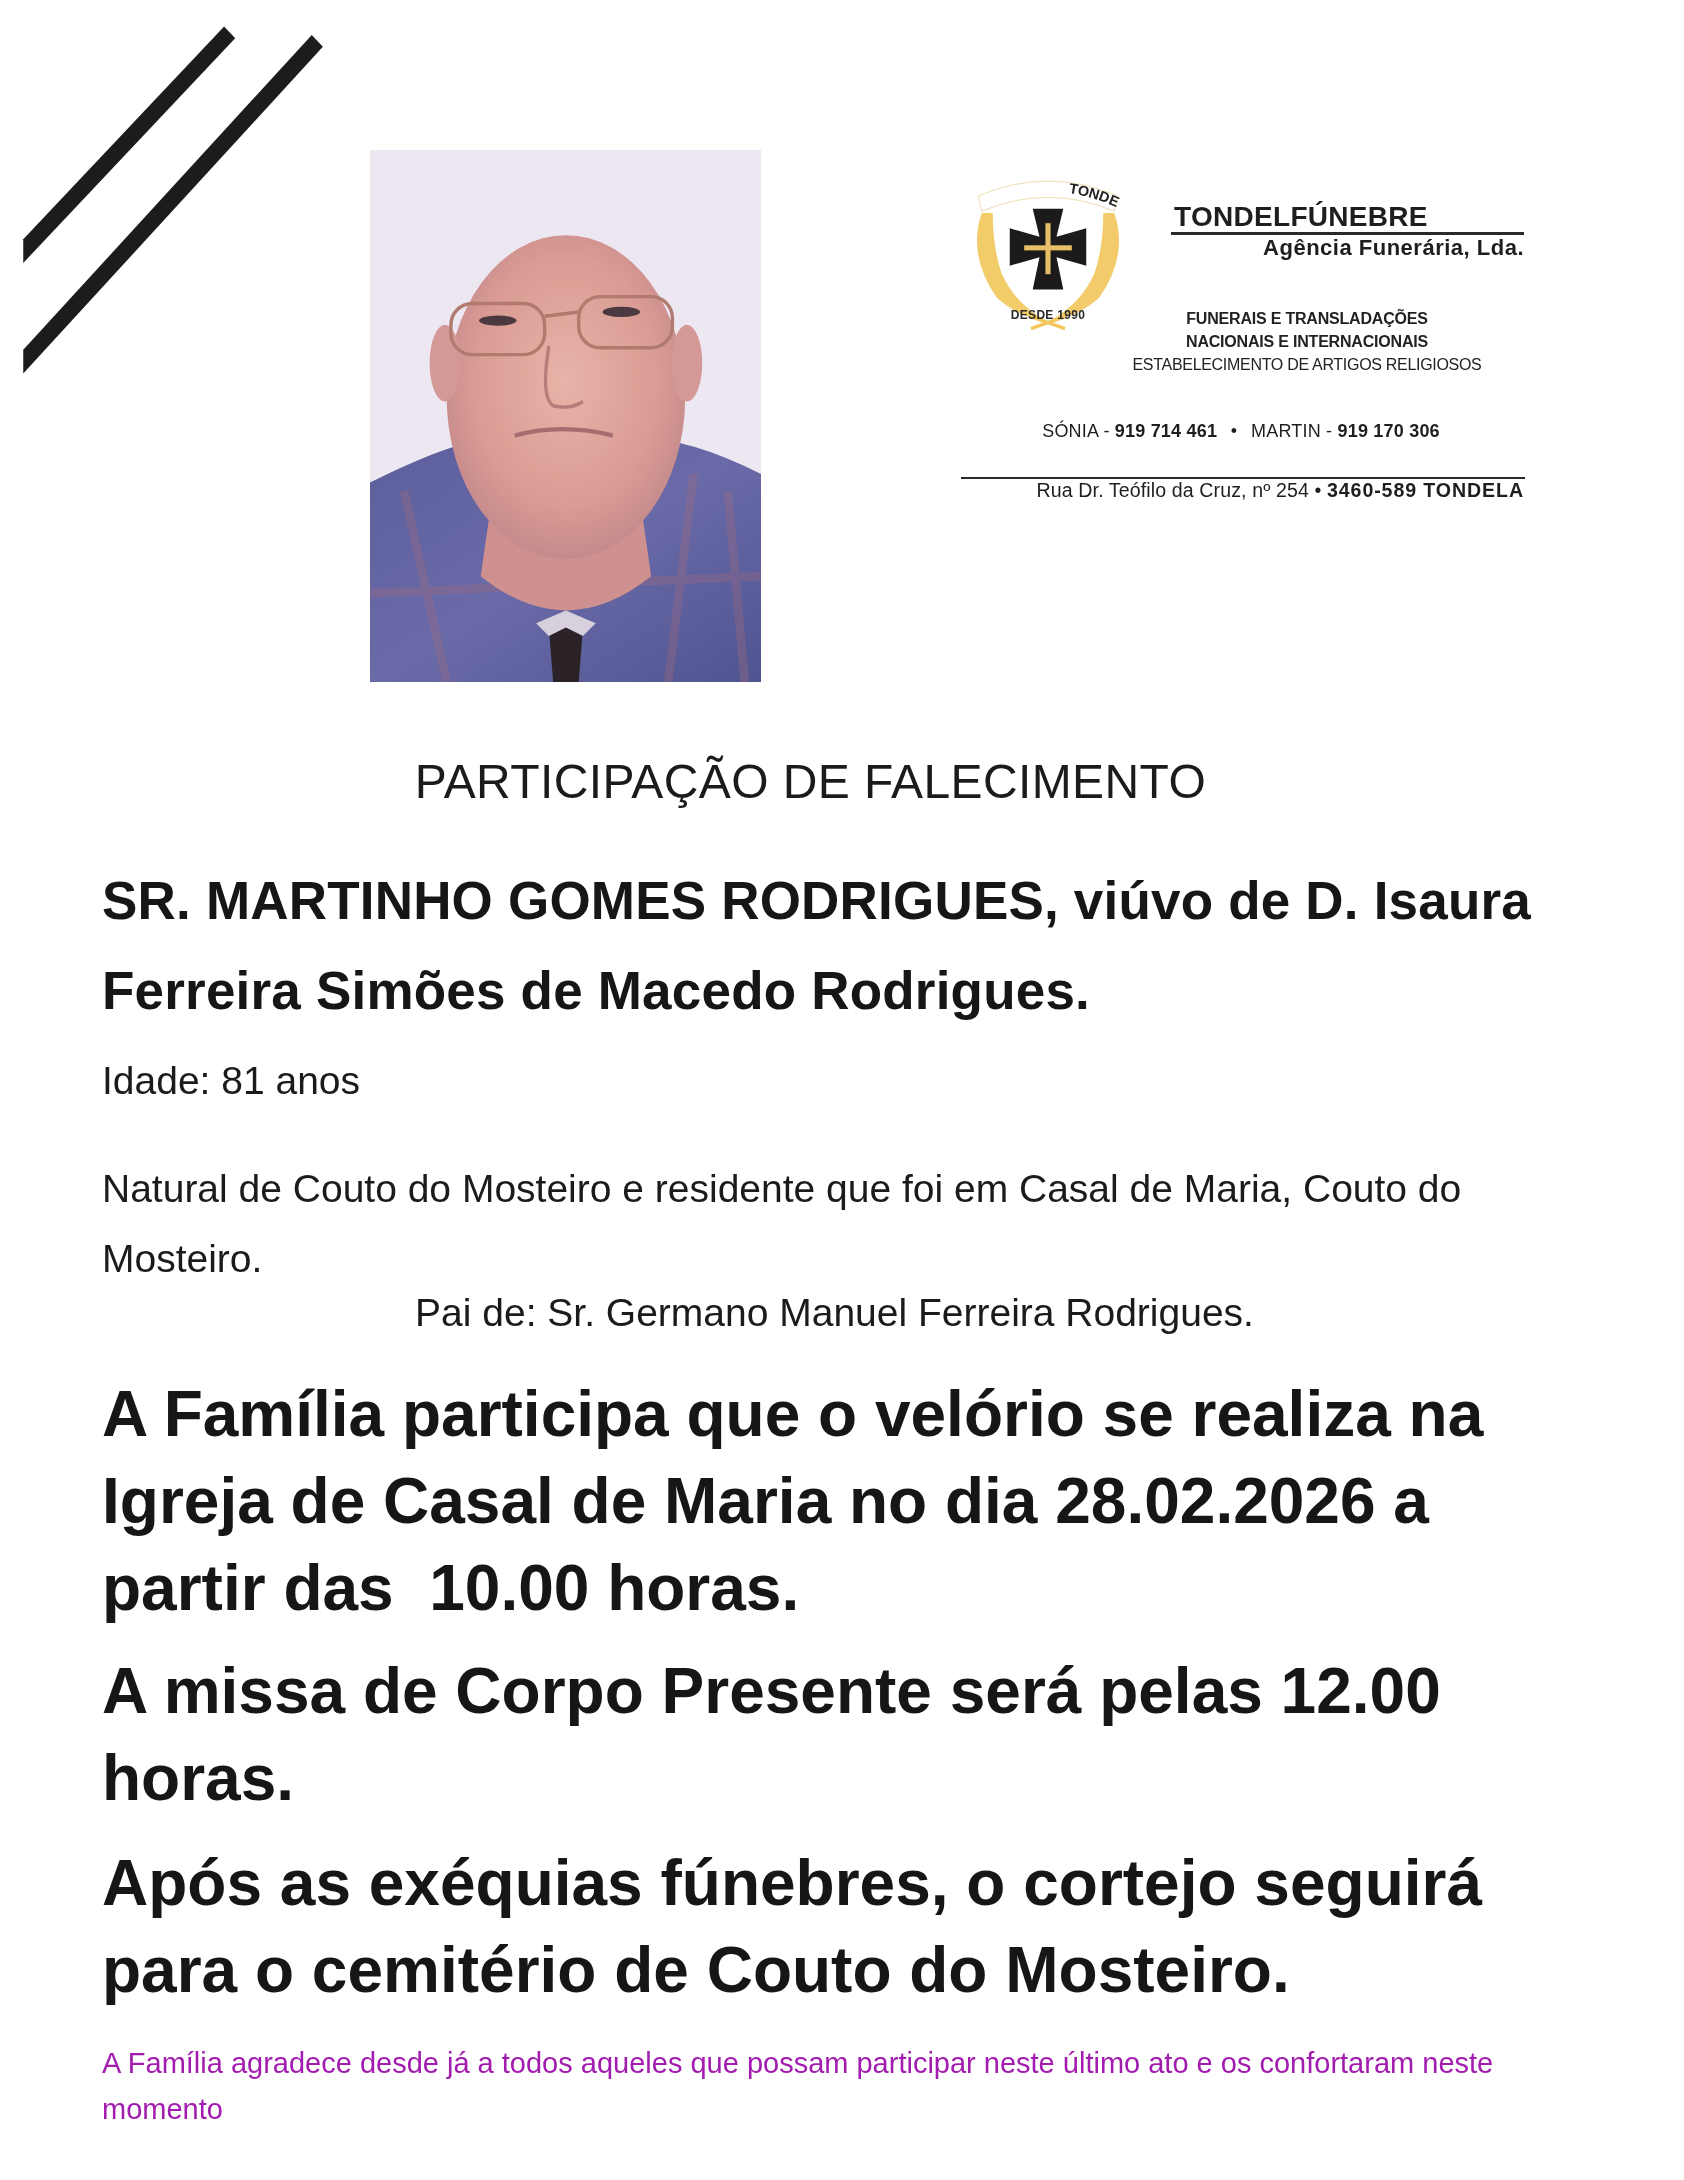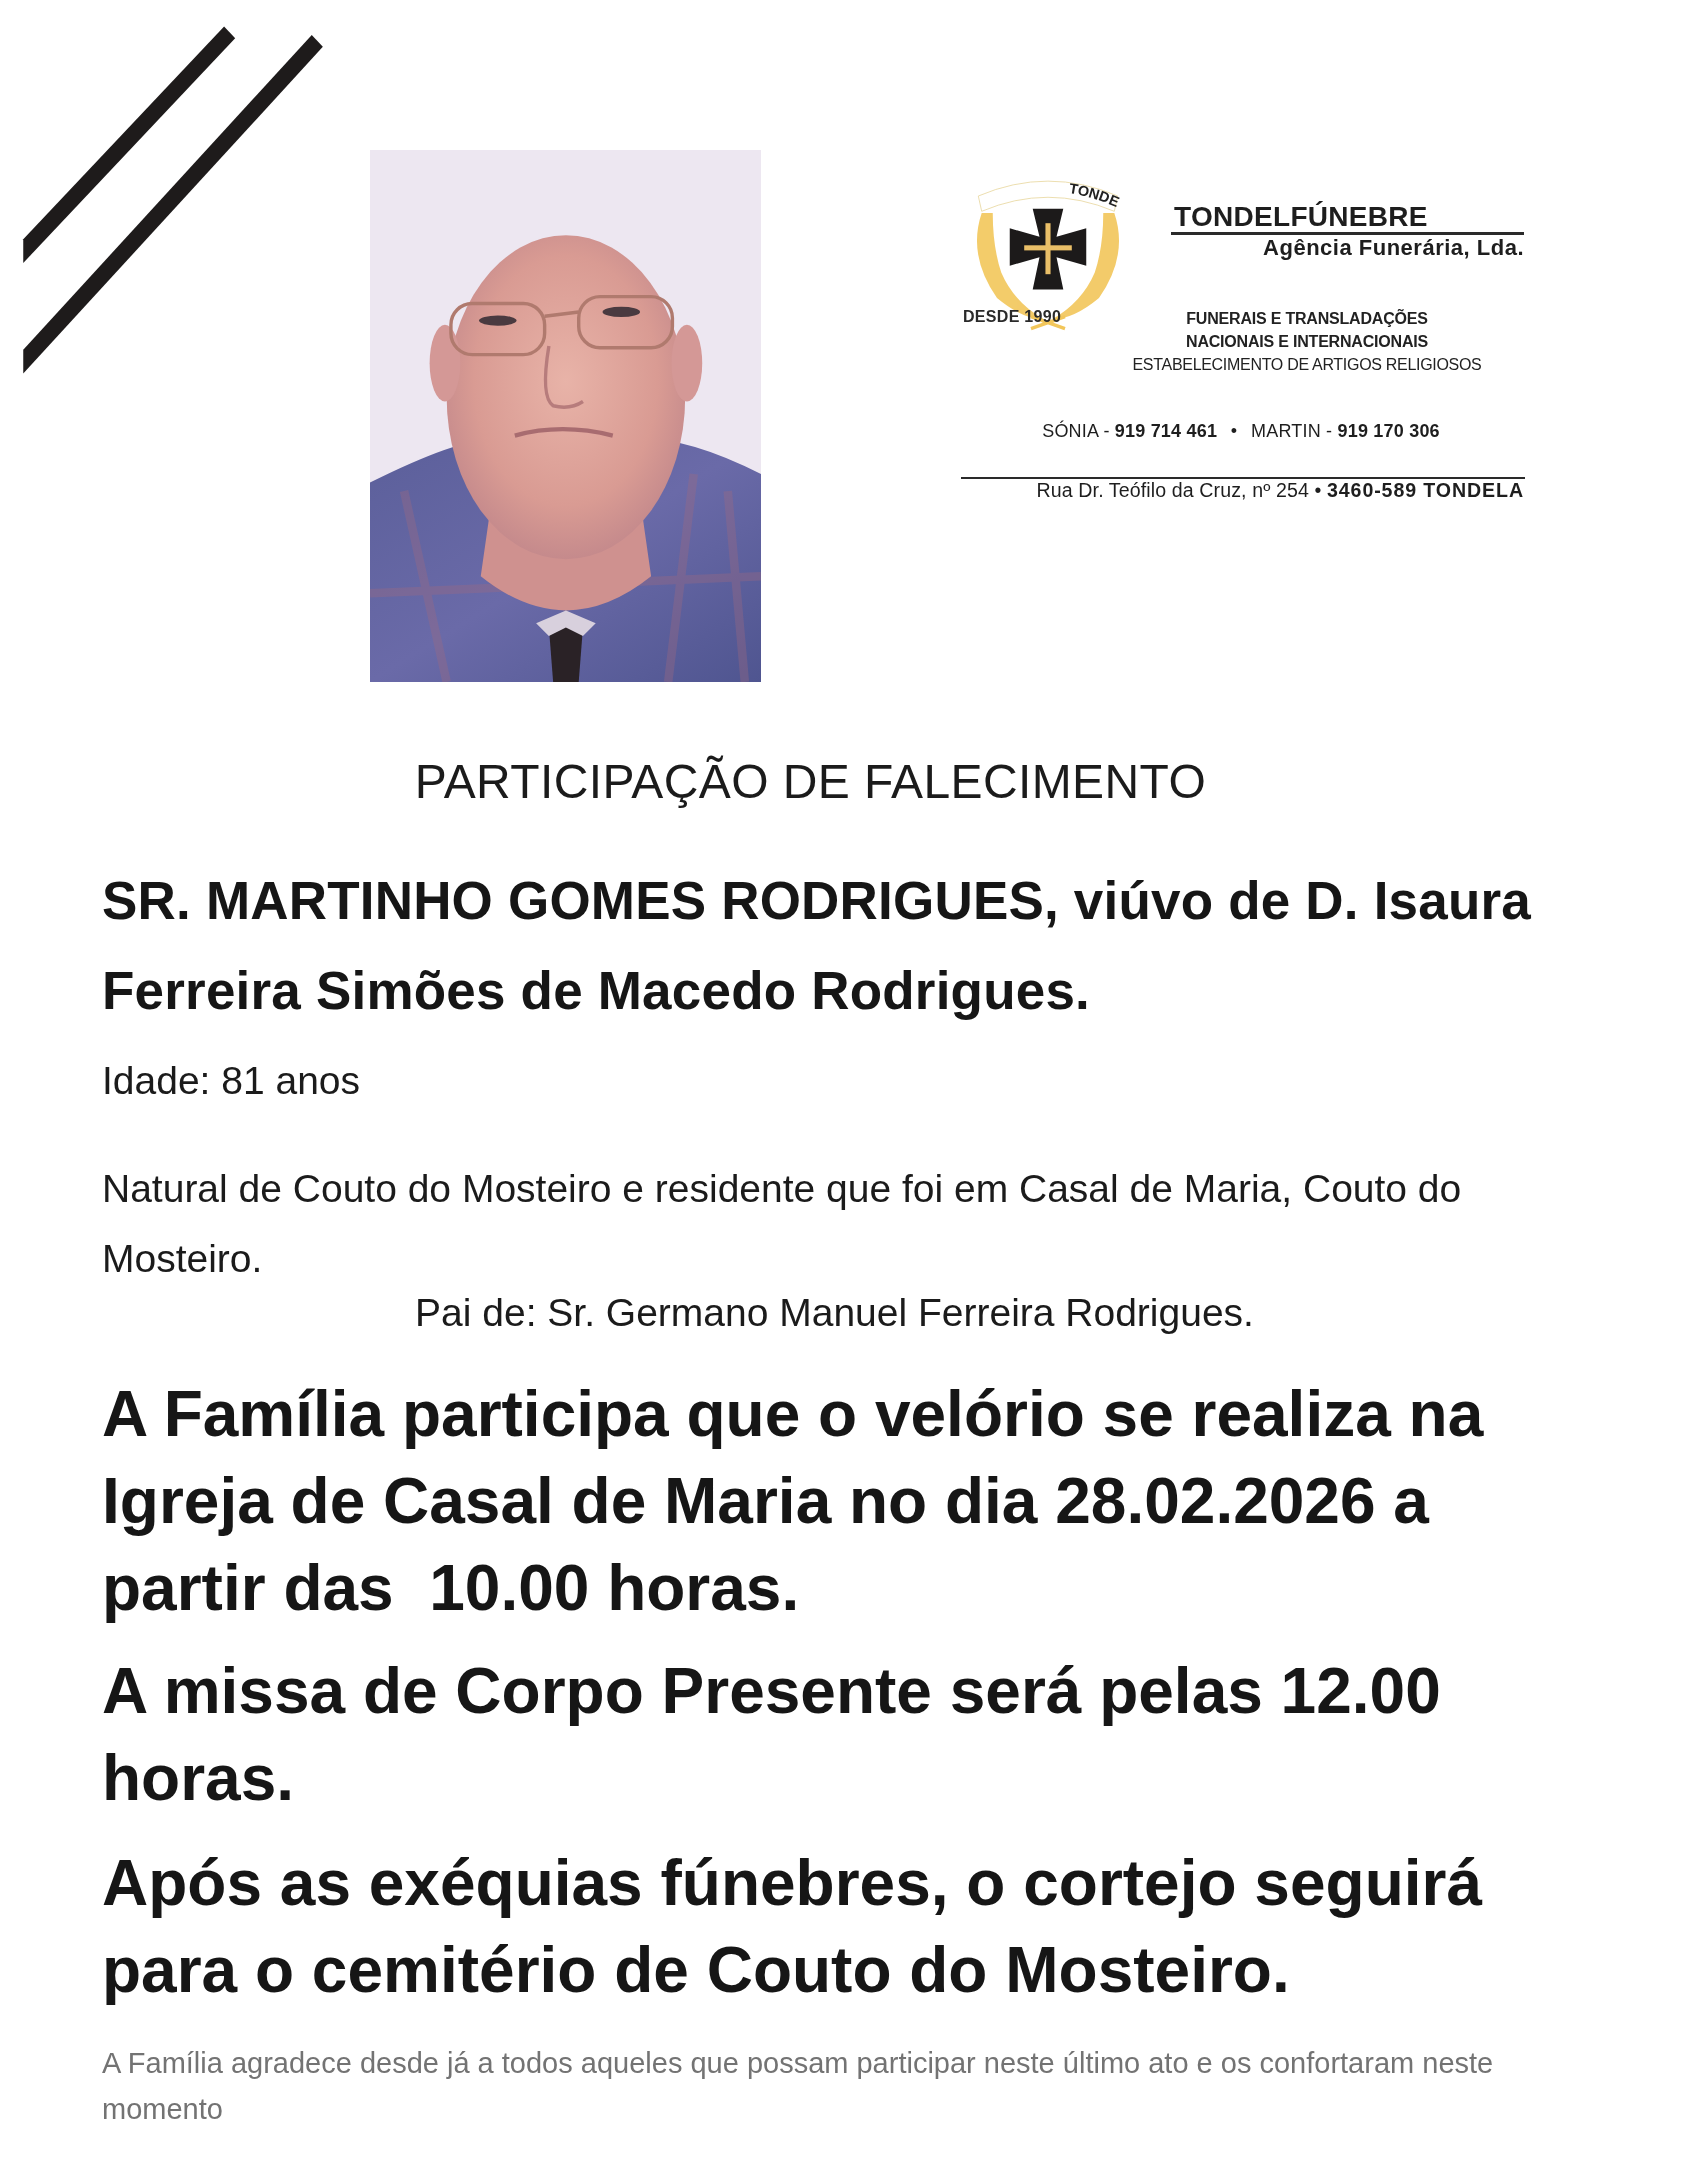--- a/index.html
+++ b/index.html
@@ -10,22 +10,22 @@
     
     .stripes { left: 0; top: 0; width: 358px; height: 400px; }
 
     
     .photo { left: 370px; top: 150px; width: 391px; height: 532px; overflow: hidden;
              background: #ece6f0; }
     .photo svg { display: block; width: 100%; height: 100%; }
 
     
     .logo { left: 963px; top: 162px; width: 170px; height: 170px; }
-    .logo-since { left: 963px; top: 308px; width: 170px; text-align: left;
-                  font-size: 16px; font-weight: 700; color: #2a2a2a; letter-spacing: 0.3px; }
+    .logo-since { left: 963px; top: 308px; width: 170px; text-align: center;
+                  font-size: 12px; font-weight: 700; color: #2a2a2a; letter-spacing: 0.3px; }
 
     .agency-name { left: 1174px; top: 201px; font-size: 28px; font-weight: 700; color: #1e1e1e;
                    letter-spacing: 0.3px; }
     .agency-rule1 { left: 1171px; top: 232px; width: 353px; height: 2.6px; background: #2a2a2a; }
     .agency-sub { left: 1205px; top: 235px; width: 319px; text-align: right; font-size: 22px;
                   font-weight: 700; color: #1e1e1e; letter-spacing: 0.5px; }
 
     .services { left: 1107px; top: 307px; width: 400px; text-align: center; color: #222; }
     .services .s1, .services .s2 { font-size: 16px; font-weight: 700; line-height: 23px; letter-spacing: -0.2px; }
     .services .s3 { font-size: 16px; font-weight: 400; line-height: 23px; letter-spacing: -0.3px; }
@@ -45,21 +45,21 @@
     .name-block { left: 102px; top: 856px; width: 1465px; font-size: 53px; font-weight: 700;
                   line-height: 90px; color: #161616; letter-spacing: 0.2px; }
     .p-normal { left: 102px; width: 1465px; font-size: 39px; line-height: 70px; color: #1b1b1b; }
     .age { top: 1046px; }
     .natural { top: 1154px; }
     .father { top: 1278px; text-align: center; }
     .p-bold { left: 102px; width: 1465px; font-size: 64px; font-weight: 700; line-height: 87px; color: #161616; }
     .wake { top: 1371px; }
     .mass { top: 1648px; }
     .after { top: 1840px; }
-    .thanks { left: 102px; top: 2040px; width: 1465px; font-size: 29px; line-height: 46px; color: #737373; }
+    .thanks { left: 102px; top: 2040px; width: 1465px; font-size: 29px; line-height: 46px; color: #a21caf; }
   </style>
 </head>
 <body>
 
 <svg class="abs stripes" viewBox="0 0 420 470">
   <polygon points="27,281 27,309 276,45 263,31" fill="#1e1b1b"></polygon>
   <polygon points="27,411 27,439 379,55 366,41" fill="#1e1b1b"></polygon>
 </svg>
 
 <div class="abs photo">

